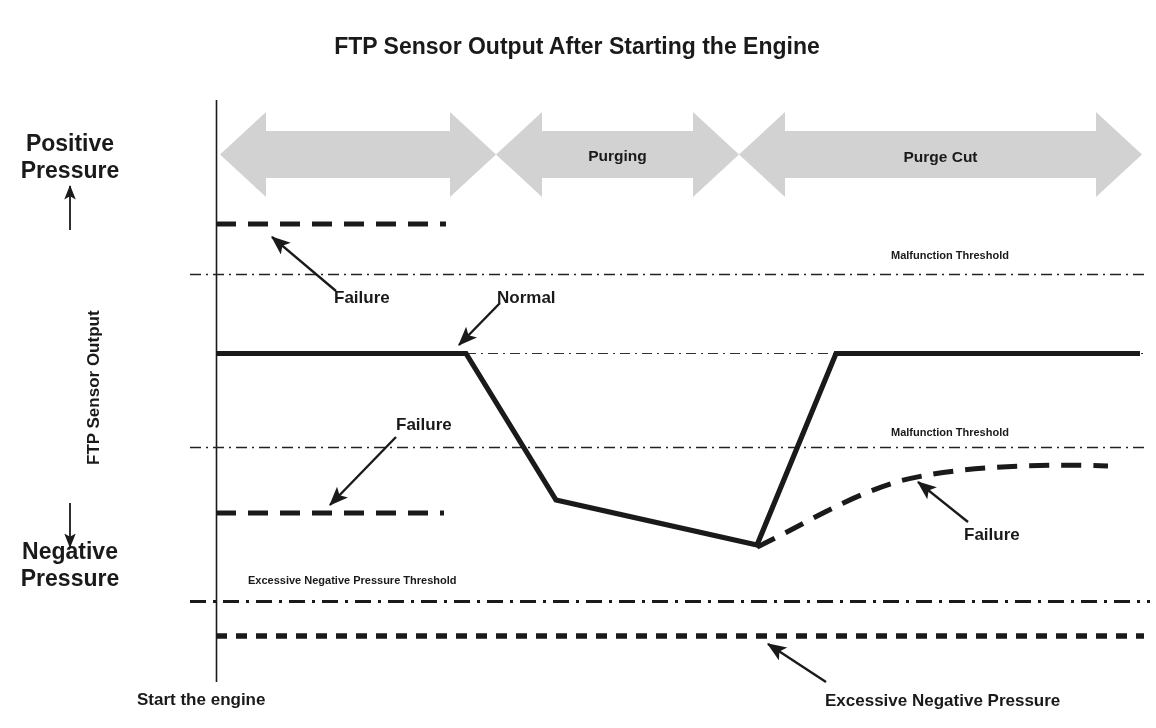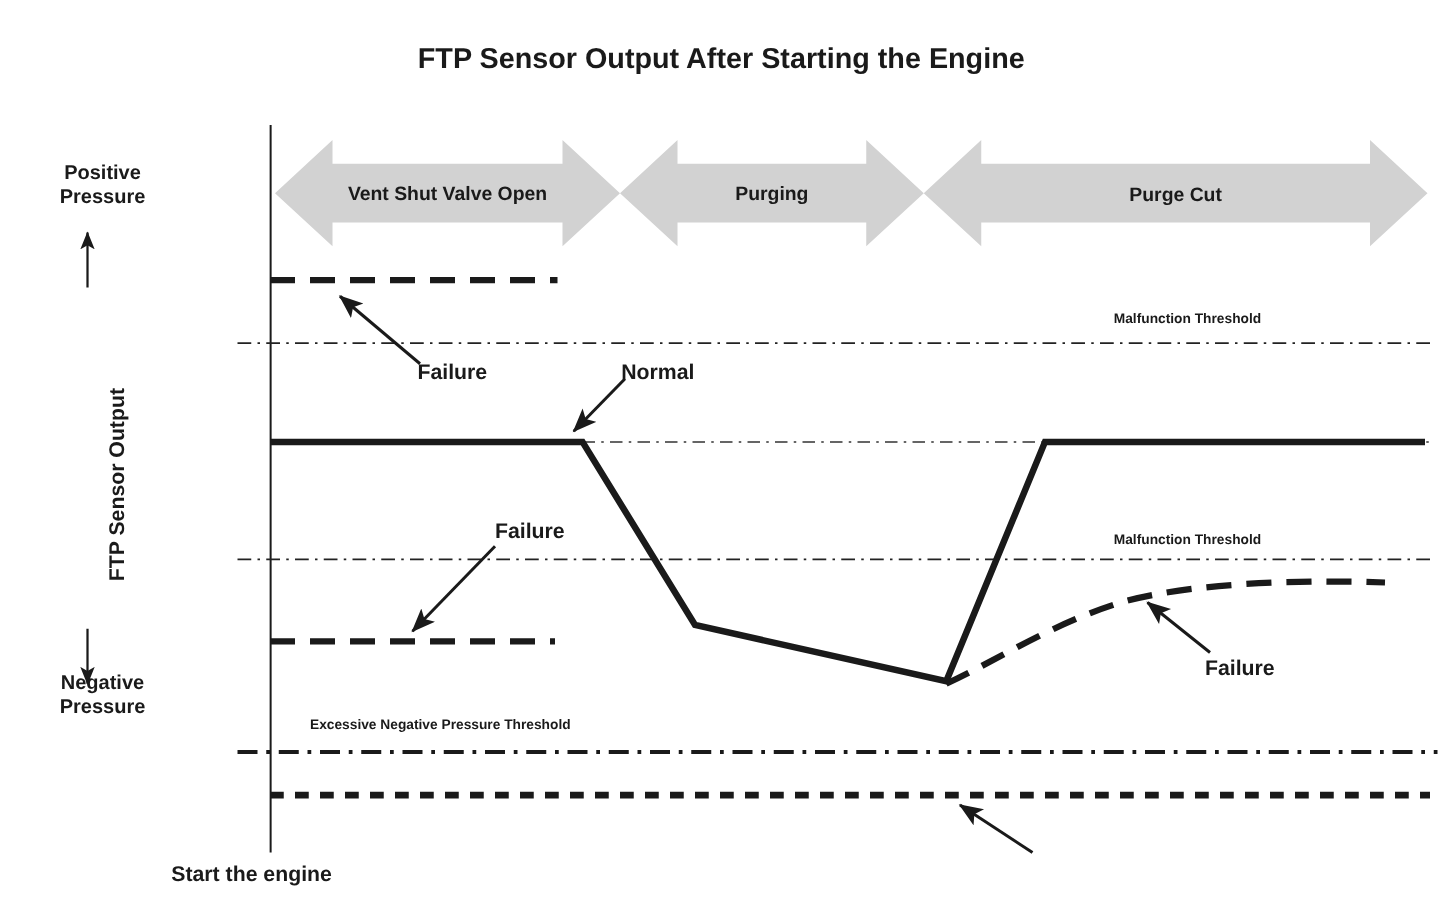--- a/index.html
+++ b/index.html
@@ -3,21 +3,21 @@
 <meta charset="utf-8">
 <style>
   html,body{margin:0;padding:0;background:#fff;}
   body{width:1156px;height:728px;position:relative;overflow:hidden;
        font-family:"Liberation Sans",sans-serif;color:#1a1a1a;}
   #stage{position:absolute;left:0;top:0;width:1156px;height:728px;}
   svg#diagram{position:absolute;left:0;top:0;width:1156px;height:728px;}
   .txt{position:absolute;font-weight:bold;color:#1a1a1a;white-space:pre;line-height:1.18;}
   .title{font-size:23px;left:0;top:33px;width:1154px;text-align:center;}
   .phase-label{font-size:15.5px;text-align:center;}
-  .axis-cap{font-size:16px;text-align:center;padding-left:12px;}
+  .axis-cap{font-size:23px;text-align:center;}
   .zero-label{font-size:16px;text-align:right;}
   .thresh-label{font-size:11px;}
   .annot{font-size:17px;}
   .vertlabel{font-size:17px;transform:rotate(-90deg);transform-origin:left top;}
 </style>
 </head>
 <body>
 
 <div id="stage">
 
@@ -61,36 +61,36 @@
 
     <line x1="336" y1="291" x2="272" y2="237" stroke="#1a1a1a" stroke-width="2.4" marker-end="url(#arrowhead)"></line>
     <line x1="500" y1="303" x2="459" y2="345" stroke="#1a1a1a" stroke-width="2.4" marker-end="url(#arrowhead)"></line>
     <line x1="396" y1="437" x2="330" y2="505" stroke="#1a1a1a" stroke-width="2.4" marker-end="url(#arrowhead)"></line>
     <line x1="968" y1="522" x2="918" y2="482" stroke="#1a1a1a" stroke-width="2.4" marker-end="url(#arrowhead)"></line>
     <line x1="826" y1="682" x2="768" y2="644" stroke="#1a1a1a" stroke-width="2.4" marker-end="url(#arrowhead)"></line>
   </svg>
 
   <div class="txt title">FTP Sensor Output After Starting the Engine</div>
 
-  <div class="txt phase-label" style="left:266px;top:147px;width:184px;">Vent Shut Valve Open</div>
   <div class="txt phase-label" style="left:542px;top:147px;width:151px;">Purging</div>
   <div class="txt phase-label" style="left:785px;top:148px;width:311px;">Purge Cut</div>
 
   <div class="txt axis-cap" style="left:0px;top:130px;width:140px;">Positive
 Pressure</div>
   <div class="txt axis-cap" style="left:0px;top:538px;width:140px;">Negative
 Pressure</div>
 
   <div class="txt vertlabel" style="left:84px;top:465px;">FTP Sensor Output</div>
 
 
   <div class="txt thresh-label" style="left:891px;top:249px;">Malfunction Threshold</div>
   <div class="txt thresh-label" style="left:891px;top:426px;">Malfunction Threshold</div>
   <div class="txt thresh-label" style="left:248px;top:574px;">Excessive Negative Pressure Threshold</div>
 
   <div class="txt annot" style="left:334px;top:288px;">Failure</div>
   <div class="txt annot" style="left:497px;top:288px;">Normal</div>
   <div class="txt annot" style="left:396px;top:415px;">Failure</div>
   <div class="txt annot" style="left:964px;top:525px;">Failure</div>
+  <div class="txt annot" style="left:825px;top:691px;">Excessive Negative Pressure</div>
 
   <div class="txt annot" style="left:137px;top:690px;">Start the engine</div>
 
 </div>
 
 </body></html>

